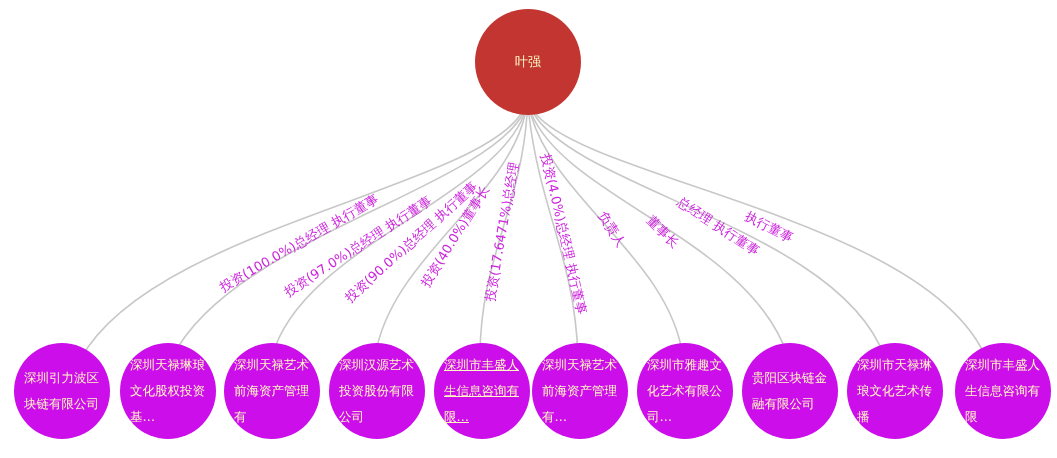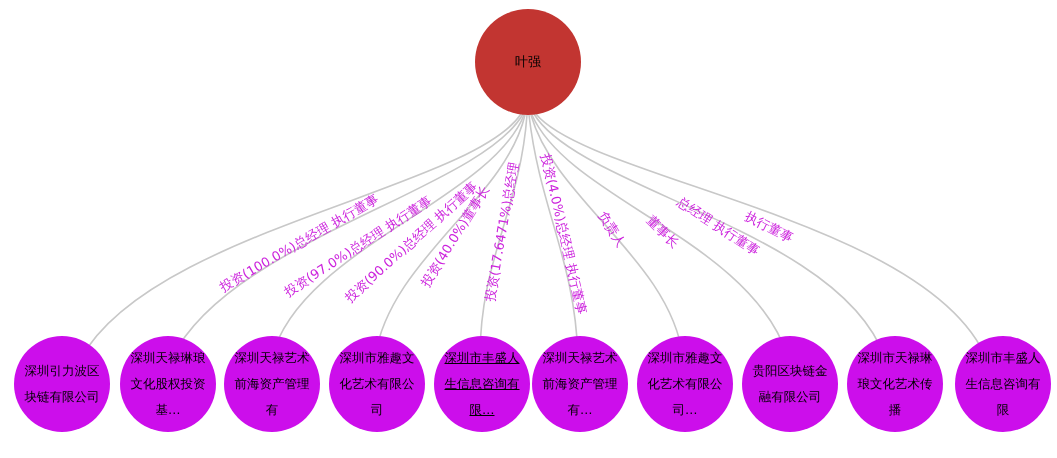--- a/index.html
+++ b/index.html
@@ -1,23 +1,23 @@
 <!DOCTYPE html>
 <html><head>
 <meta charset="utf-8">
 <style>
   html, body { margin:0; padding:0; background:#ffffff; }
   body { width:1057px; height:458px; overflow:hidden; position:relative; font-family:"DejaVu Sans", sans-serif; }
   #stage { position:absolute; left:0; top:0; width:1057px; height:458px; }
   svg { position:absolute; left:0; top:0; }
   .edge { fill:none; stroke:#c8c8c8; stroke-width:1.6; }
   .edge-label { fill:#cc22dd; font-size:13px; font-family:"DejaVu Sans", sans-serif; }
-  .node { position:absolute; border-radius:50%; display:flex; align-items:center; justify-content:center; text-align:center; color:#000000; box-sizing:border-box; }
+  .node { position:absolute; border-radius:50%; display:flex; align-items:center; justify-content:center; text-align:left; color:#fef9c3; box-sizing:border-box; }
   .root-node { background:#c23531; width:106px; height:106px; left:475px; top:9px; font-size:13px; }
-  .child-node { background:#cc0eeb; width:96px; height:96px; top:336px; font-size:12.5px; line-height:26px; padding:0 10px; }
+  .child-node { background:#cc0eeb; width:96px; height:96px; top:343px; font-size:12.5px; line-height:26px; padding:0 10px; }
   .child-node span { display:block; width:76px; word-break:break-all; }
 </style>
 </head>
 <body>
 
 <div id="stage">
   <svg width="1057" height="458">
     <path class="edge" d="M521,114 C470,190 150,230 80,360"></path>
     <path class="edge" d="M523,114 C480,190 230,240 172,358"></path>
     <path class="edge" d="M524,115 C490,200 300,250 272,357"></path>
@@ -48,21 +48,21 @@
   <div class="node child-node" style="left:14px;">
       <span>深圳引力波区块链有限公司</span>
     </div>
   <div class="node child-node" style="left:120px;">
       <span>深圳天禄琳琅文化股权投资基…</span>
     </div>
   <div class="node child-node" style="left:224px;">
       <span>深圳天禄艺术前海资产管理有</span>
     </div>
   <div class="node child-node" style="left:329px;">
-      <span>深圳市雅趣文化艺术有限公司</span>
+      <span>深圳汉源艺术投资股份有限公司</span>
     </div>
   <div class="node child-node" style="left:434px;text-decoration:underline;">
       <span>深圳市丰盛人生信息咨询有限…</span>
     </div>
   <div class="node child-node" style="left:532px;">
       <span>深圳天禄艺术前海资产管理有…</span>
     </div>
   <div class="node child-node" style="left:637px;">
       <span>深圳市雅趣文化艺术有限公司…</span>
     </div>

